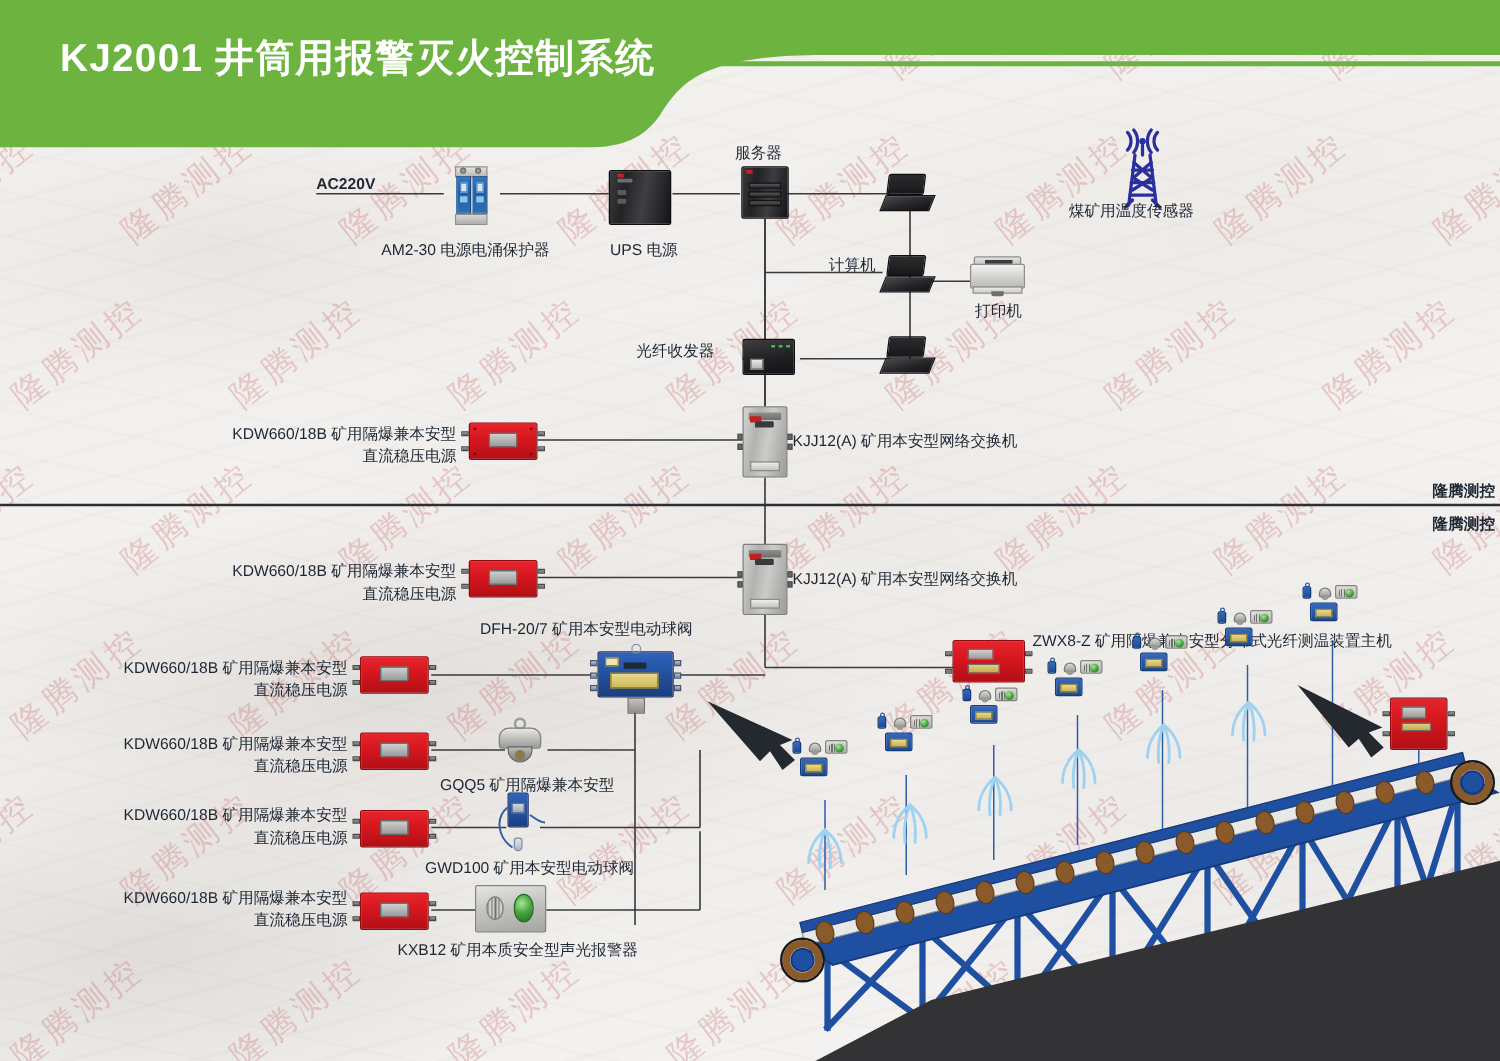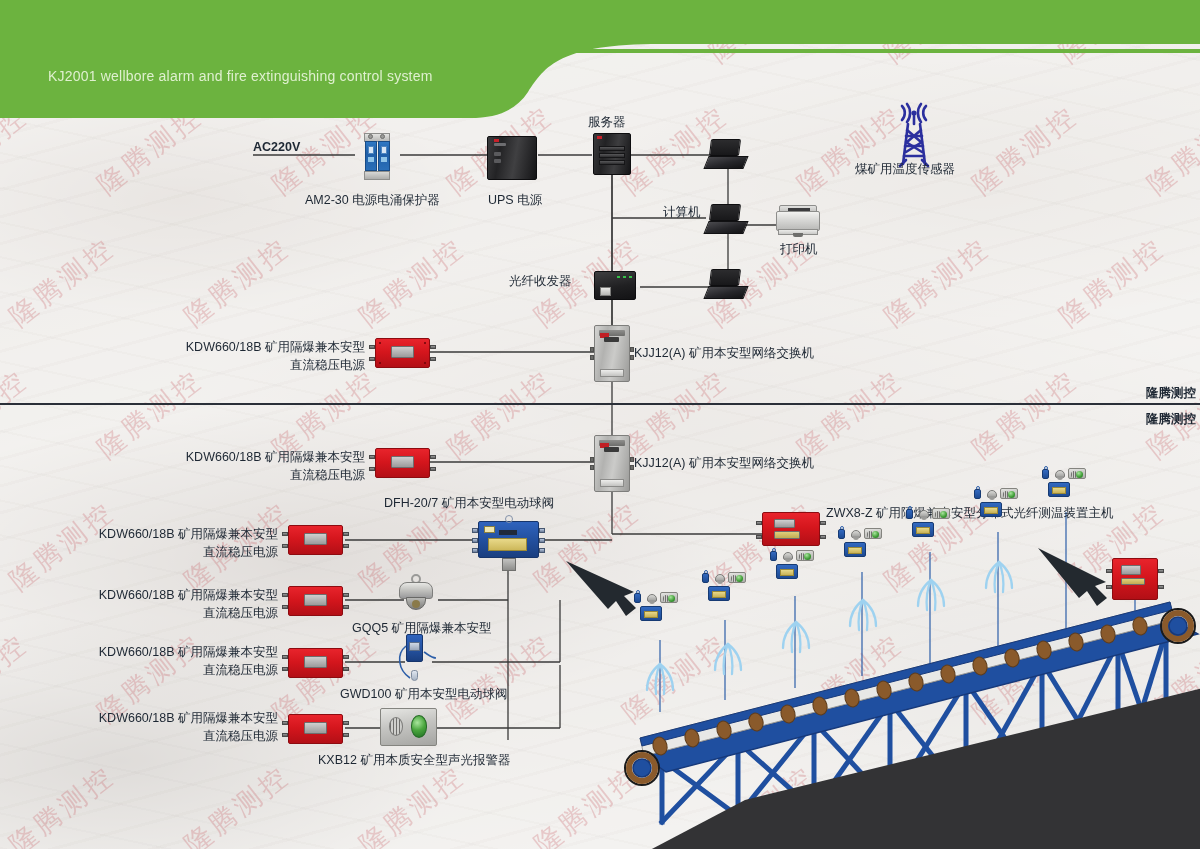--- a/index.html
+++ b/index.html
@@ -443,21 +443,21 @@
       <div class="wm" style="left: 525px; top: 792px;">隆腾测控</div>
       <div class="wm" style="left: 700px; top: 792px;">隆腾测控</div>
       <div class="wm" style="left: 875px; top: 792px;">隆腾测控</div>
       <div class="wm" style="left: 1050px; top: 792px;">隆腾测控</div>
     </div>
 
   <svg class="header-green" viewBox="0 0 1200 118" preserveAspectRatio="none">
     <path d="M0,0 L1200,0 L1200,44 L660,44 C560,44 545,66 528,92 C516,110 498,118 470,118 L0,118 Z" fill="#6cb33f"></path>
     <rect x="330" y="49" width="870" height="4" fill="#6cb33f"></rect>
   </svg>
-  <div class="title-sub">KJ2001 wellbore alarm and fire extinguishing control system</div>
+  <div class="title-main">KJ2001 井筒用报警灭火控制系统</div>
 
   <svg class="footer-green" viewBox="0 0 170 96" preserveAspectRatio="none">
     <path d="M170,12 C120,24 72,56 40,96 L170,96 Z" fill="#6cb33f"></path>
   </svg>
 
   <svg class="wires" viewBox="0 0 1200 849">
     <g stroke="#3a3a3a" stroke-width="1.3" fill="none">
 
       <line x1="253" y1="155" x2="355" y2="155"></line>
       <line x1="400" y1="155" x2="487" y2="155"></line>

